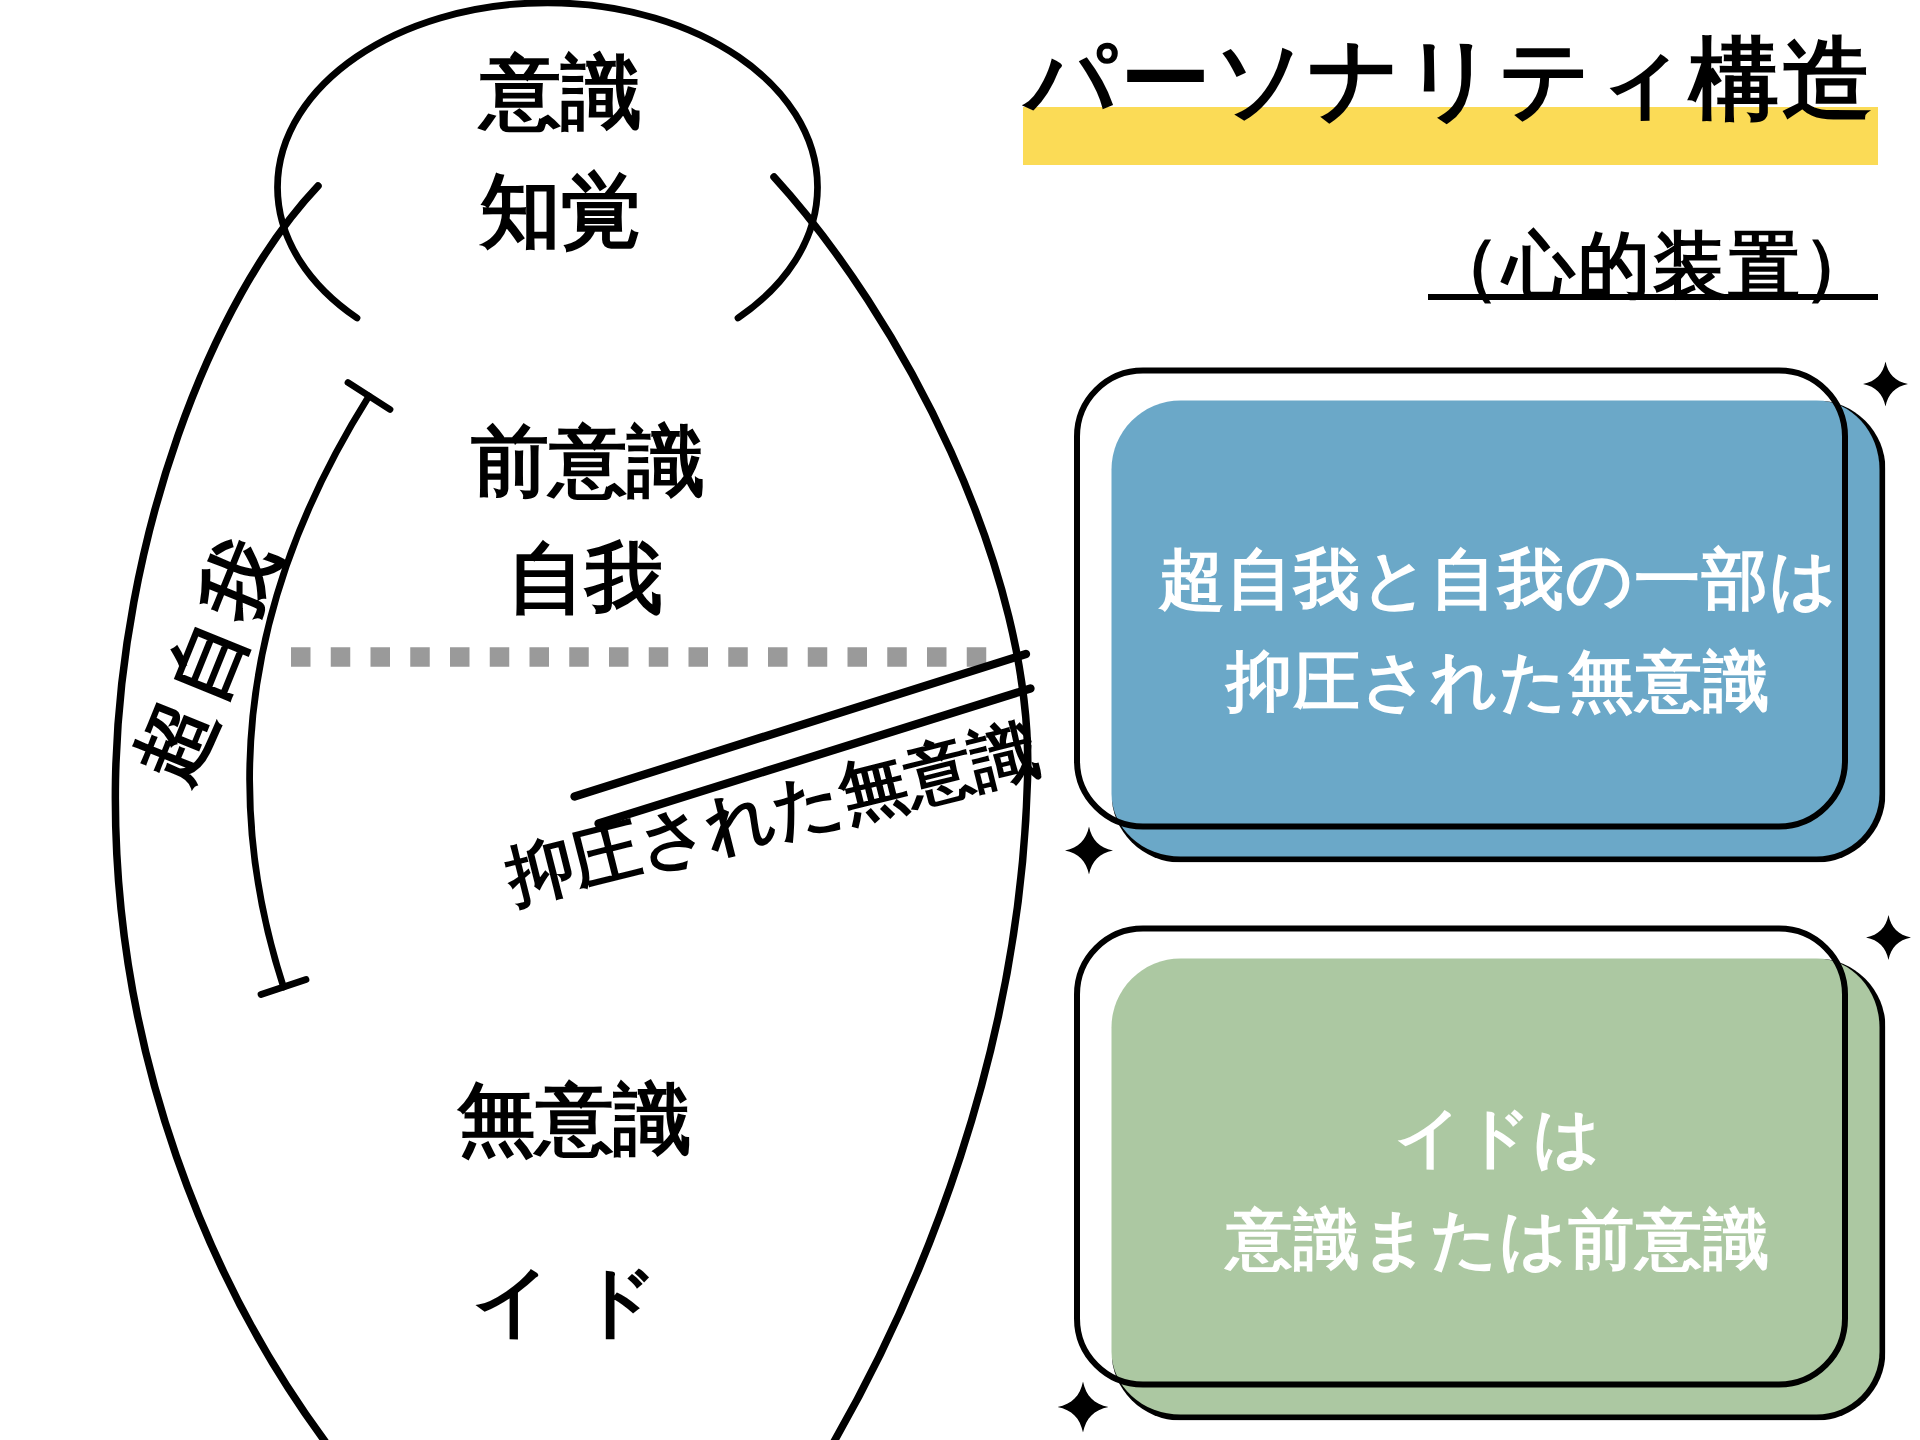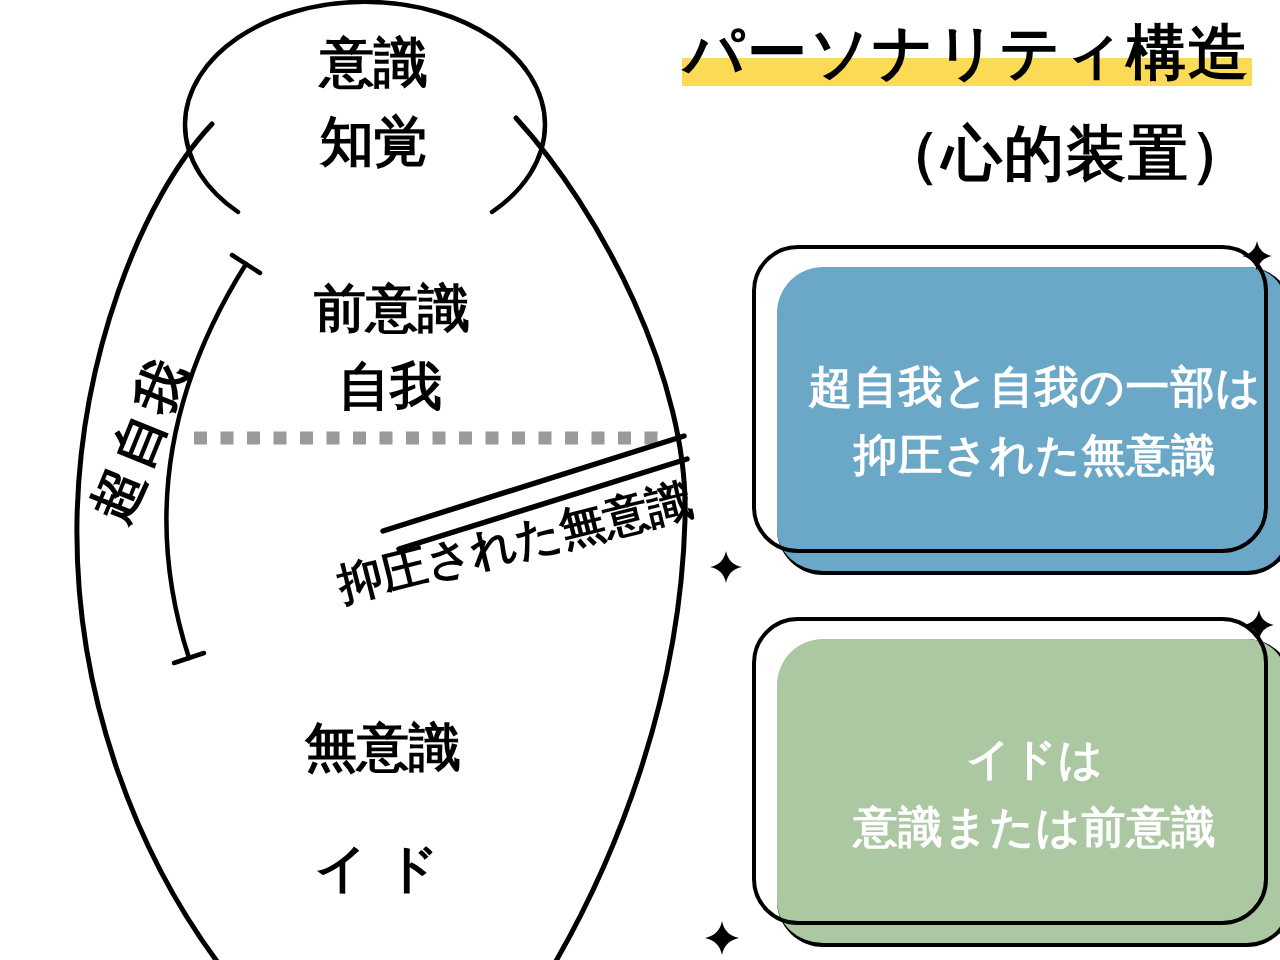--- a/index.html
+++ b/index.html
@@ -11,25 +11,25 @@
   }
   .stage { position: absolute; left: 0; top: 0; width: 1280px; height: 960px; }
 
   
   .egg-svg { position: absolute; left: 0; top: 0; }
   .egg-label { font-family: "Liberation Sans", "DejaVu Sans", sans-serif; font-weight: 700; fill: #000; }
 
   
   .header { position: absolute; left: 660px; top: 20px; width: 592px; text-align: right; }
   .title-line { margin: 0; font-size: 60px; line-height: 66px; font-weight: 800; letter-spacing: 2px; color: #000; white-space: nowrap; }
-  .title-hl { display: inline-block; background: linear-gradient(transparent 57%, #FBDB56 57%); padding: 0 2px 0 2px; }
-  .subtitle-line { margin: 38px 0 0 0; font-size: 60px; line-height: 60px; font-weight: 800; letter-spacing: 2px; color: #000; white-space: nowrap; }
+  .title-hl { display: inline-block; background: linear-gradient(transparent 57%, #FBDB56 57%); padding: 0 2px 24px 2px; }
+  .subtitle-line { margin: 38px 0 0 0; font-size: 48px; line-height: 60px; font-weight: 800; letter-spacing: 2px; color: #000; white-space: nowrap; text-decoration: underline; }
 
   
-  .card { position: absolute; width: 516px; height: 308px; margin-left: 36px; }
+  .card { position: absolute; width: 516px; height: 308px; }
   .card-fill {
     position: absolute; left: 25px; top: 22px; width: 516px; height: 308px;
     border-radius: 46px;
     border-right: 4px solid #000; border-bottom: 4px solid #000;
     box-sizing: border-box;
   }
   .card--blue .card-fill { background: #6BA8C8; }
   .card--green .card-fill { background: #ACC8A2; }
   .card-outline {
     position: absolute; left: 0; top: 0; width: 516px; height: 308px;

